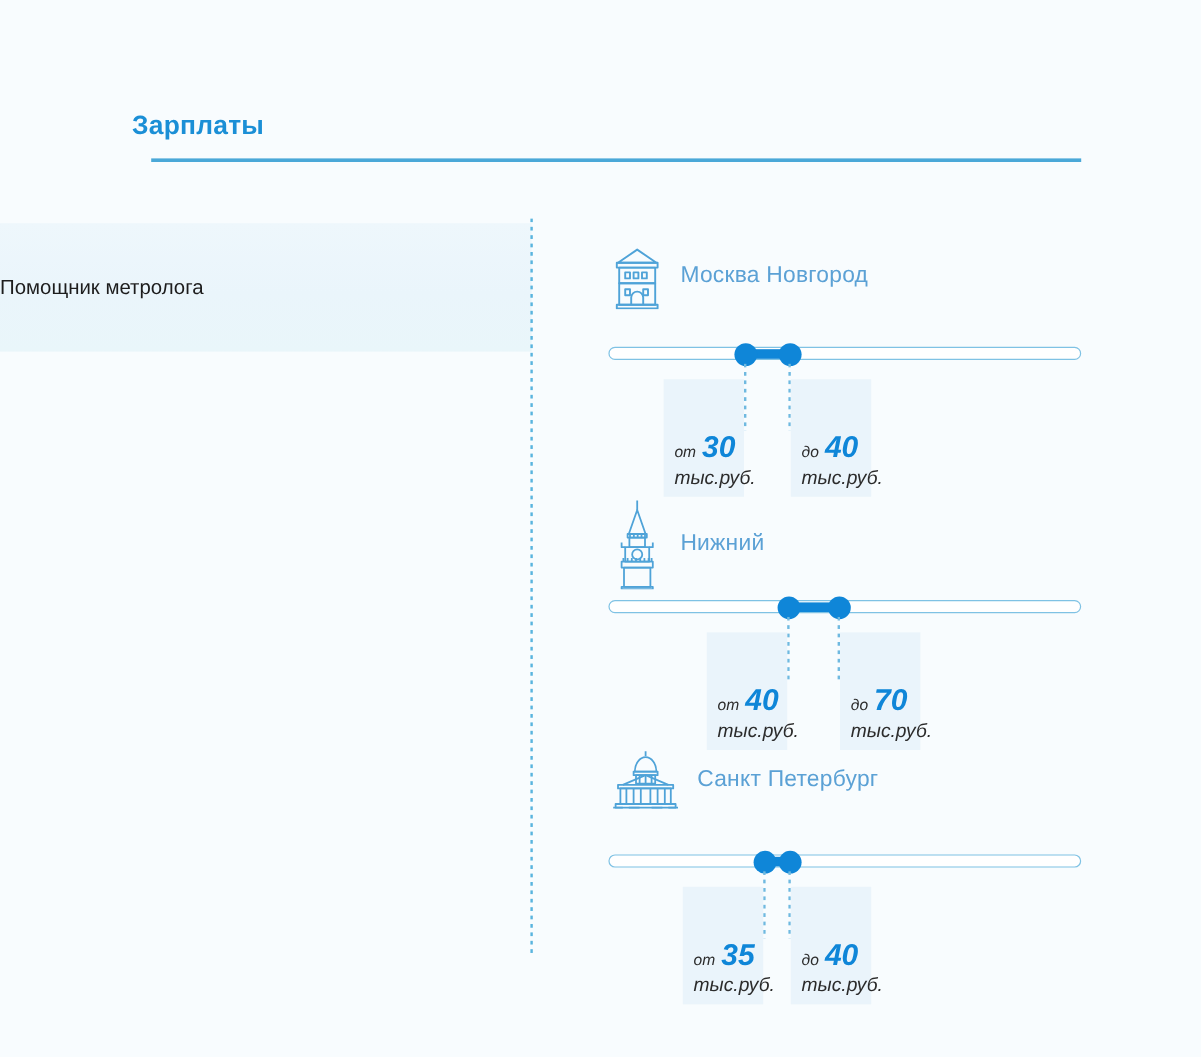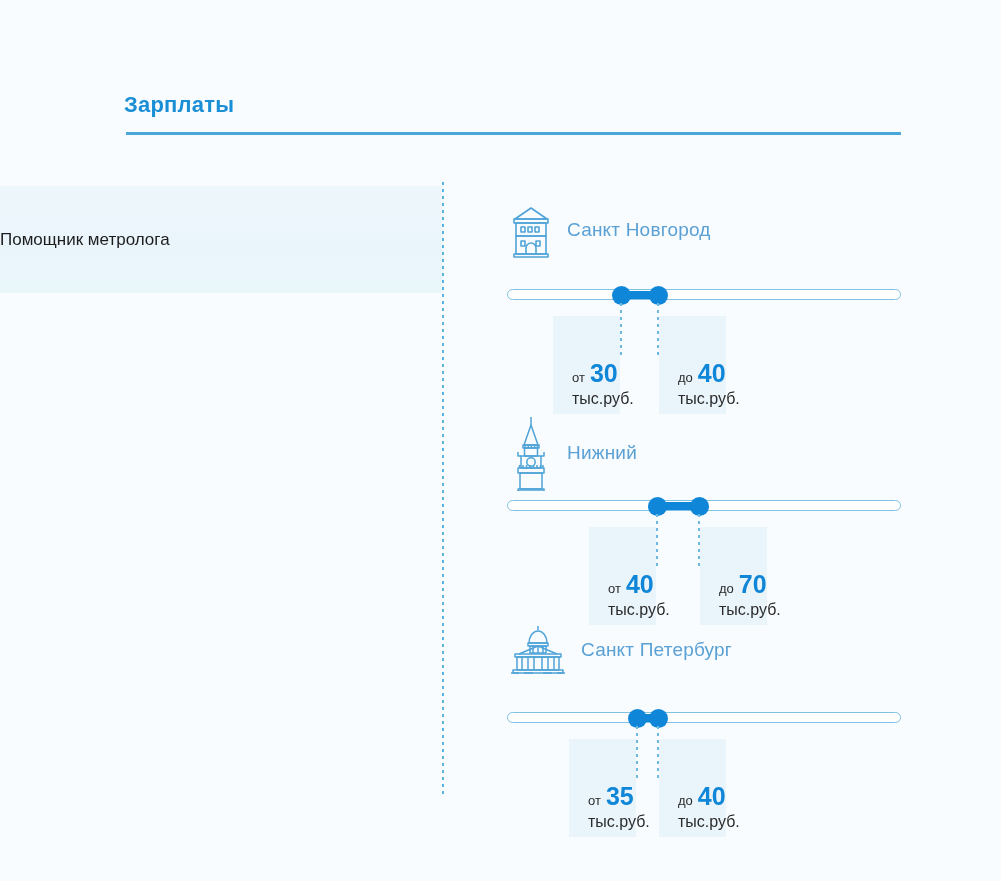--- a/index.html
+++ b/index.html
@@ -11,21 +11,21 @@
     height: 881px;
     background: #f8fcfe;
     font-family: "Liberation Sans", sans-serif;
     position: relative;
     overflow: hidden;
   }
 
   
   #page-title {
     position: absolute;
-    left: 124px;
+    left: 110px;
     top: 92px;
     font-size: 22px;
     font-weight: bold;
     color: #1b8fd6;
     letter-spacing: 0.2px;
     white-space: nowrap;
   }
   #title-rule {
     position: absolute;
     left: 126px;
@@ -131,23 +131,24 @@
     position: absolute;
     width: 2px;
     background-image: linear-gradient(to bottom,
       #6fb9e0 0px, #6fb9e0 3px, rgba(0,0,0,0) 3px, rgba(0,0,0,0) 7px);
     background-size: 2px 7px;
     background-repeat: repeat-y;
   }
   .value-box {
     position: absolute;
     background: #eaf4fb;
-    padding: 5px 9px 6px 19px;
+    padding: 5px 9px 6px 9px;
     box-sizing: border-box;
     white-space: nowrap;
+    font-style: italic;
   }
   .value-top {
     display: flex;
     align-items: baseline;
   }
   .value-prefix {
     font-size: 13px;
     color: #2b2b2b;
   }
   .value-number {
@@ -187,21 +188,21 @@
         <rect x="11" y="34" width="30" height="18"></rect>
         <rect x="9" y="52" width="34" height="3"></rect>
         <rect x="16" y="25" width="4" height="5"></rect>
         <rect x="23" y="25" width="4" height="5"></rect>
         <rect x="30" y="25" width="4" height="5"></rect>
         <rect x="16" y="39" width="4" height="5"></rect>
         <rect x="31" y="39" width="4" height="5"></rect>
         <path d="M21 52 L21 46 a5 5 0 0 1 10 0 L31 52"></path>
       </g>
     </svg>
-    <span class="city-name">Санкт Новгород</span>
+    <span class="city-name">Москва Новгород</span>
   </div>
 
   <div class="slider" style="top:288px;">
     <div class="slider-track"></div>
     <div class="slider-range" style="left:114px; width:37px;"></div>
     <div class="slider-handle" style="left:114px;"></div>
     <div class="slider-handle" style="left:151px;"></div>
   </div>
 
   <div class="guide" style="left:620px; top:303px; height:56px;"></div>

